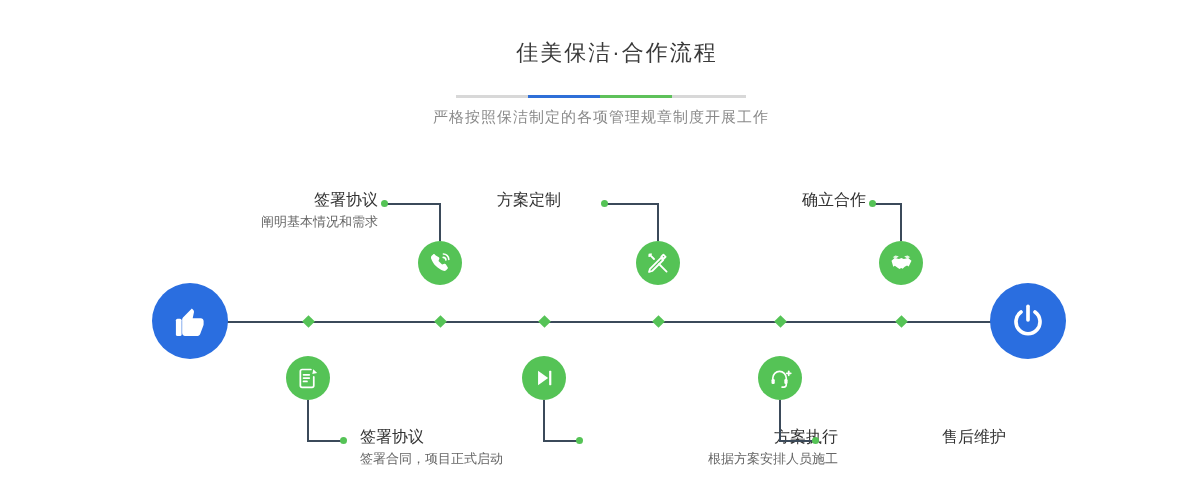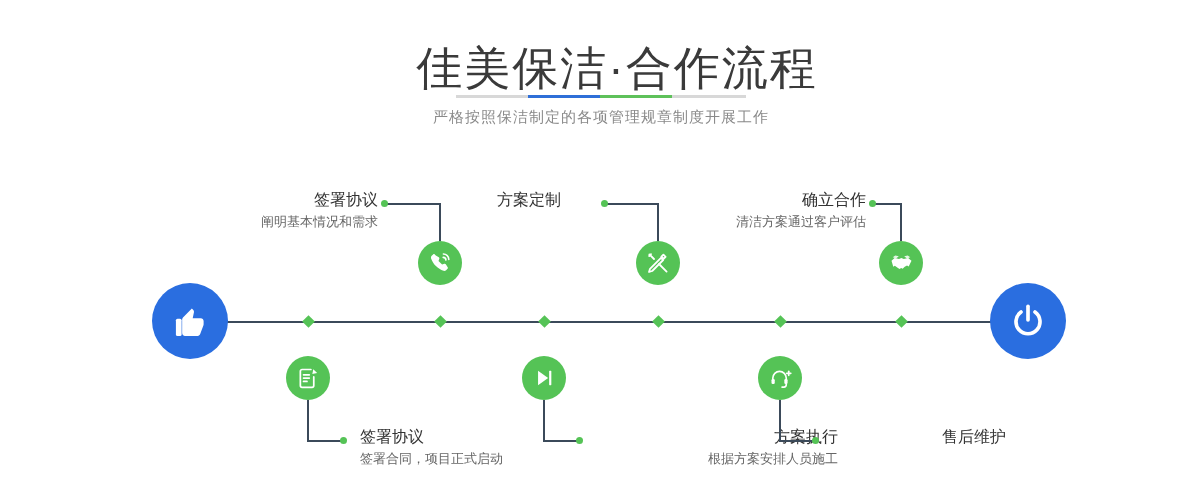--- a/index.html
+++ b/index.html
@@ -9,21 +9,21 @@
     font-family:"Liberation Sans","DejaVu Sans",sans-serif;
     overflow:hidden;
     position:relative;
   }
   .stage{position:relative;width:1202px;height:502px;}
 
   
   .title{
     position:absolute;left:0;right:0;top:38px;
     text-align:center;
-    font-size:46px;
+    font-size:22px;
     letter-spacing:2px;
     color:#3a3a3a;
     font-weight:normal;
     margin-left:32px;
   }
   .rule{
     position:absolute;top:95px;left:50%;transform:translateX(-50%);
     width:290px;height:3px;background:#d8d8d8;
   }
   .rule .seg-blue{position:absolute;left:72px;top:0;width:72px;height:3px;background:#2f6fd8;}
@@ -145,21 +145,20 @@
         <path d="M3.6 5.9l2.4-1.6 3.4.8-2.6 2.1z" opacity="0.85"></path>
         <path d="M20.4 5.9l-2.4-1.6-3.4.8 2.6 2.1z" opacity="0.85"></path>
       </svg>
     </span>
   </div>
   <div class="connector vline" style="left:900px;top:203px;height:38px;"></div>
   <div class="connector hline" style="left:873px;top:203px;width:28px;"></div>
   <div class="arrowdot" style="left:869px;top:199.5px;"></div>
   <div class="lbl up" style="left:700px;top:190px;width:166px;text-align:right;">
     <div class="l1">确立合作</div>
-    <div class="l2">清洁方案通过客户评估</div>
   </div>
 
   <div class="diamond" style="left:304px;top:317px;"></div>
   <div class="node" style="left:286px;top:356px;">
     <span>
       <svg width="23" height="23" viewBox="0 0 24 24" fill="none" stroke="#ffffff" stroke-width="1.8" stroke-linecap="round" stroke-linejoin="round">
         <path d="M14.5 2.6H5.3a1.8 1.8 0 0 0-1.8 1.8v15a1.8 1.8 0 0 0 1.8 1.8h10.4a1.8 1.8 0 0 0 1.8-1.8v-9"></path>
         <path d="M6.8 8.2h6"></path>
           <path d="M6.8 11.6h6"></path>
           <path d="M6.8 15h3.6"></path>

